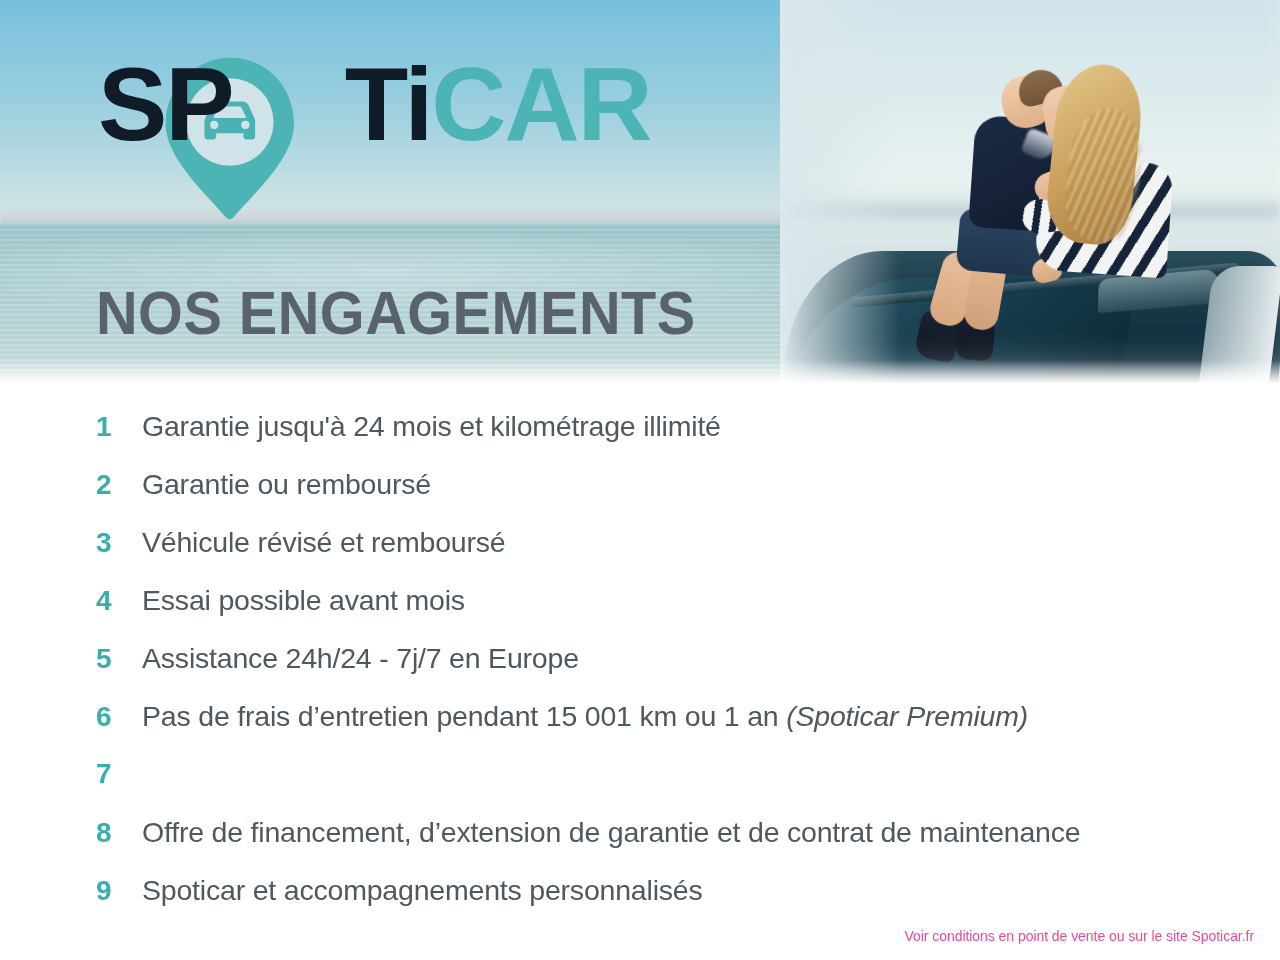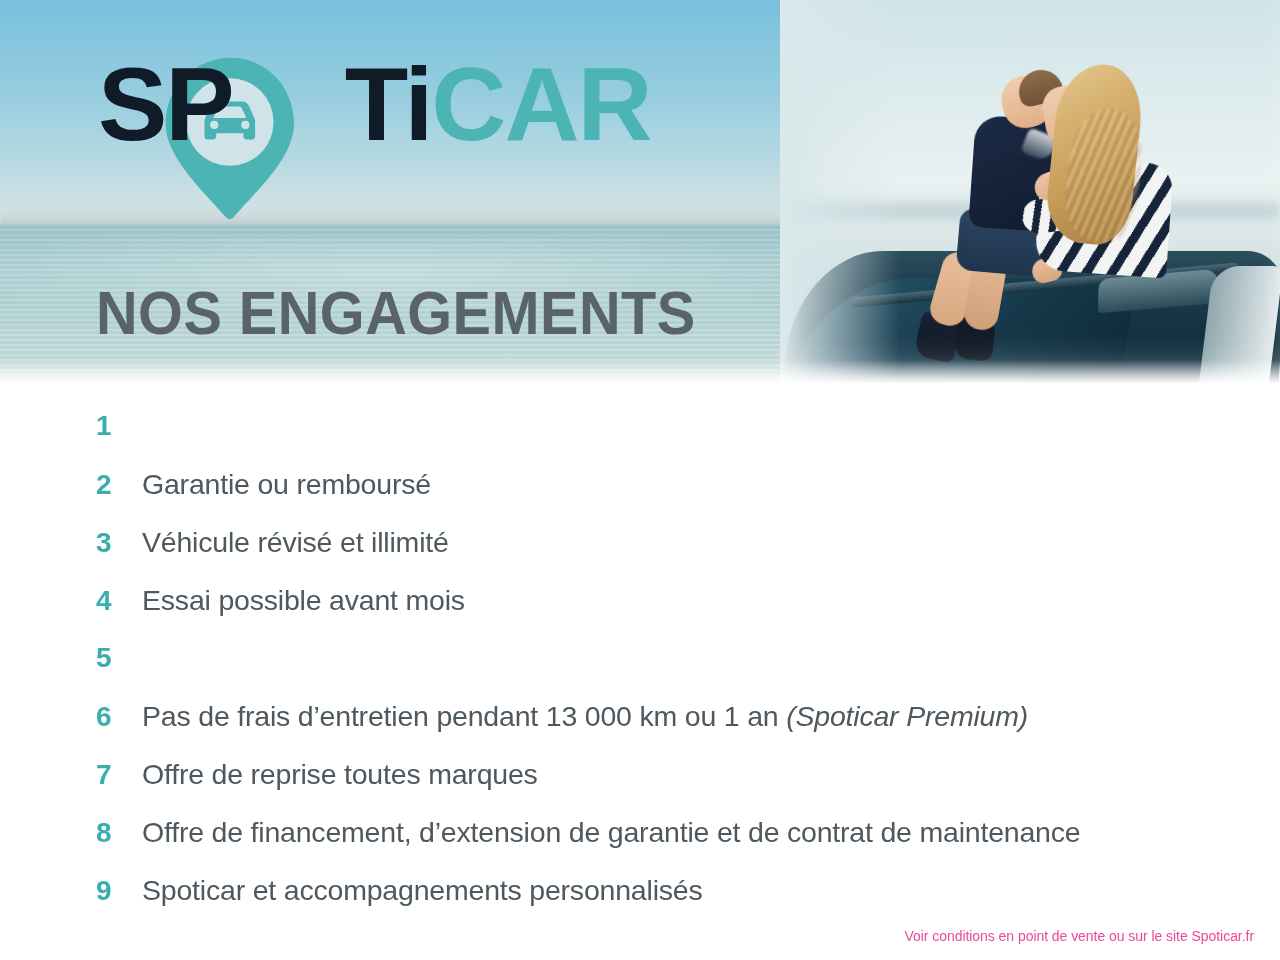--- a/index.html
+++ b/index.html
@@ -440,43 +440,44 @@
     <div class="logo-text">
       <span class="lg-dark">SP</span><span class="lg-gap"></span><span class="lg-dark">Ti</span><span class="lg-teal">CAR</span>
     </div>
 
     <div class="headline">NOS ENGAGEMENTS</div>
   </div>
 
   <div class="list">
     <div class="item">
       <span class="item-num">1</span>
+      <span class="item-text"><span>Garantie jusqu'à 24 mois et kilométrage illimité</span><span class="item-note"></span></span>
     </div>
     <div class="item">
       <span class="item-num">2</span>
       <span class="item-text"><span>Garantie ou remboursé</span><span class="item-note"></span></span>
     </div>
     <div class="item">
       <span class="item-num">3</span>
-      <span class="item-text"><span>Véhicule révisé et illimité</span><span class="item-note"></span></span>
+      <span class="item-text"><span>Véhicule révisé et remboursé</span><span class="item-note"></span></span>
     </div>
     <div class="item">
       <span class="item-num">4</span>
       <span class="item-text"><span>Essai possible avant mois</span><span class="item-note"></span></span>
     </div>
     <div class="item">
       <span class="item-num">5</span>
+      <span class="item-text"><span>Assistance 24h/24 - 7j/7 en Europe</span><span class="item-note"></span></span>
     </div>
     <div class="item">
       <span class="item-num">6</span>
-      <span class="item-text"><span>Pas de frais d’entretien pendant 13 000 km ou 1 an </span><span class="item-note">(Spoticar Premium)</span></span>
+      <span class="item-text"><span>Pas de frais d’entretien pendant 15 001 km ou 1 an </span><span class="item-note">(Spoticar Premium)</span></span>
     </div>
     <div class="item">
       <span class="item-num">7</span>
-      <span class="item-text"><span>Offre de reprise toutes marques</span><span class="item-note"></span></span>
     </div>
     <div class="item">
       <span class="item-num">8</span>
       <span class="item-text"><span>Offre de financement, d’extension de garantie et de contrat de maintenance</span><span class="item-note"></span></span>
     </div>
     <div class="item">
       <span class="item-num">9</span>
       <span class="item-text"><span>Spoticar et accompagnements personnalisés</span><span class="item-note"></span></span>
     </div>
   </div>

